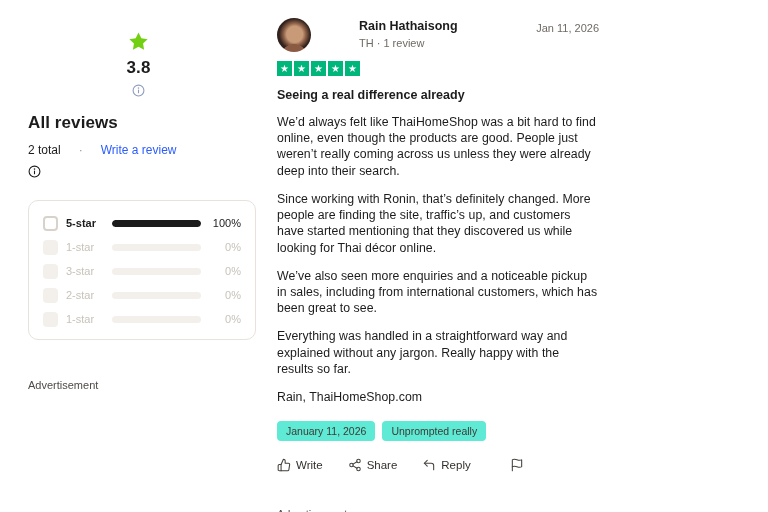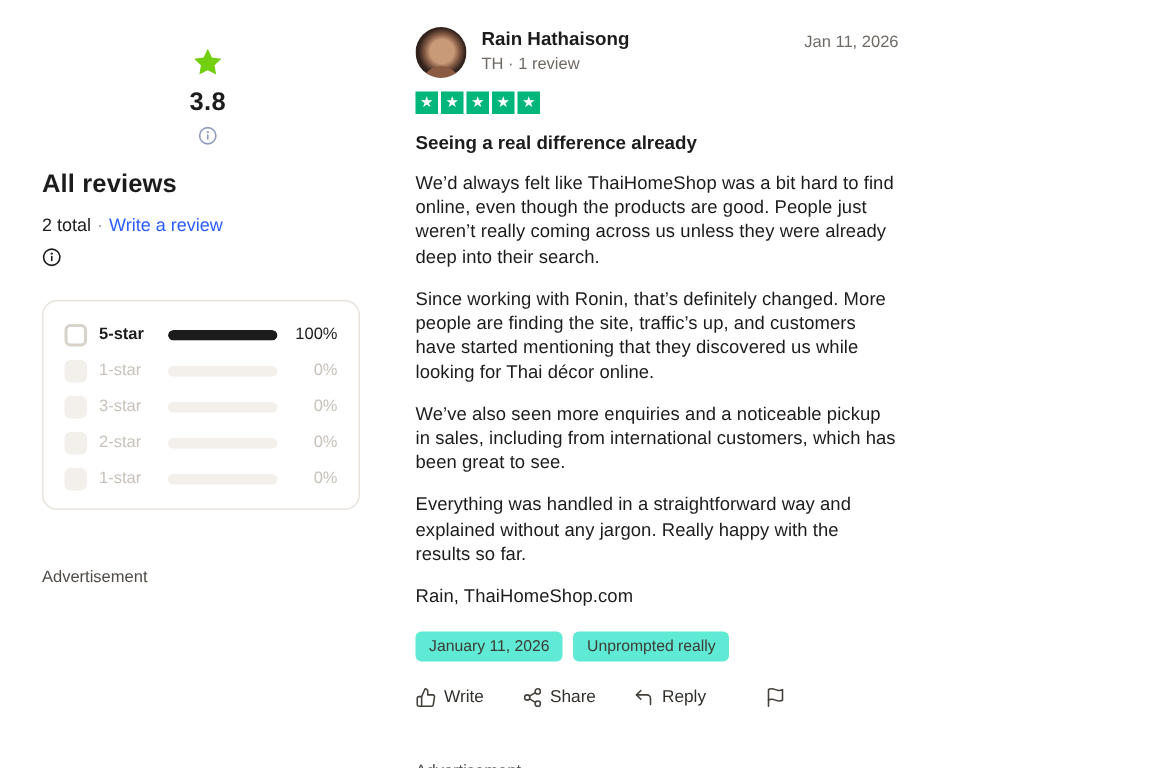--- a/index.html
+++ b/index.html
@@ -7,42 +7,42 @@
     font-family:"Liberation Sans", sans-serif; color:#1c1c1c; }
   .page { display:flex; padding:18px 0 0 28px; }
 
   
   .left { width:221px; flex:0 0 221px; }
   .score-row { display:flex; align-items:center; gap:6px; margin-top:13px;flex-direction:column; }
   .big-star svg { display:block; }
   .score { font-size:17px; font-weight:bold; letter-spacing:.2px; }
   .info-ic { display:inline-flex; align-items:center; }
   .h1 { font-size:17px; font-weight:bold; margin-top:16px; letter-spacing:.1px; }
-  .meta-row { margin-top:10px; font-size:12px; display:flex; align-items:center; gap:4px; }
+  .meta-row { margin-top:10px; font-size:12px; display:flex; align-items:center; gap:18px; }
   .dot-sep { color:#9a948d; }
   .link { color:#2b5cff; text-decoration:none; cursor:pointer; }
   .checks-row { margin-top:8px; font-size:12px; display:flex; align-items:center; gap:5px; color:#1c1c1c; }
-  .card { margin-top:22px; border:1px solid #e7e2dc; border-radius:10px; padding:14px 14px 12px 14px; width:212px; }
+  .card { margin-top:22px; border:1px solid #e7e2dc; border-radius:10px; padding:14px 14px 12px 14px; width:228px; }
   .brow { display:flex; align-items:center; gap:8px; height:16px; margin-bottom:8px; }
   .brow:last-child { margin-bottom:0; }
   .cbx { width:15px; height:15px; border-radius:4px; flex:0 0 15px; }
   .cbx.on { background:#fff; border:2px solid #d8d2cb; cursor:pointer; }
   .cbx.off { background:#f3f0ec; border:none; }
   .blabel { font-size:11px; width:38px; flex:0 0 38px; }
   .brow.active .blabel { color:#1c1c1c; font-weight:bold; }
   .brow.disabled .blabel, .brow.disabled .bpct { color:#c8c2ba; }
   .btrack { flex:1; height:7px; border-radius:4px; background:#f3f0ec; overflow:hidden; }
   .bfill { height:100%; border-radius:4px; background:#1b1b1b; width:0; }
   .bpct { font-size:11px; width:32px; flex:0 0 32px; text-align:right; color:#1c1c1c; }
   .ad { font-size:11px; color:#4f4b46; }
   .left .ad { margin-top:39px; }
 
   
   .main { margin-left:28px; width:322px; flex:0 0 322px; padding-top:0; }
-  .rhead { display:flex; align-items:flex-start; }
+  .rhead { display:flex; align-items:flex-start;gap:38px; }
   .avatar { width:34px; height:34px; border-radius:50%; flex:0 0 34px; cursor:pointer;
     background:
       radial-gradient(circle at 50% 115%, #8a5a43 0 30%, transparent 31%),
       radial-gradient(circle at 52% 48%, #c99a78 0 32%, #8a5f47 45%, #33231d 62%, #1f1512 100%);
   }
   .who { margin-left:10px; padding-top:1px; }
   .who-name { font-size:12.5px; font-weight:bold; cursor:pointer; }
   .who-meta { font-size:11px; color:#6f6a64; margin-top:4px; }
   .rdate { margin-left:auto; font-size:11px; color:#6f6a64; padding-top:4px; }
   .stars { display:flex; gap:2px; margin-top:9px; }

